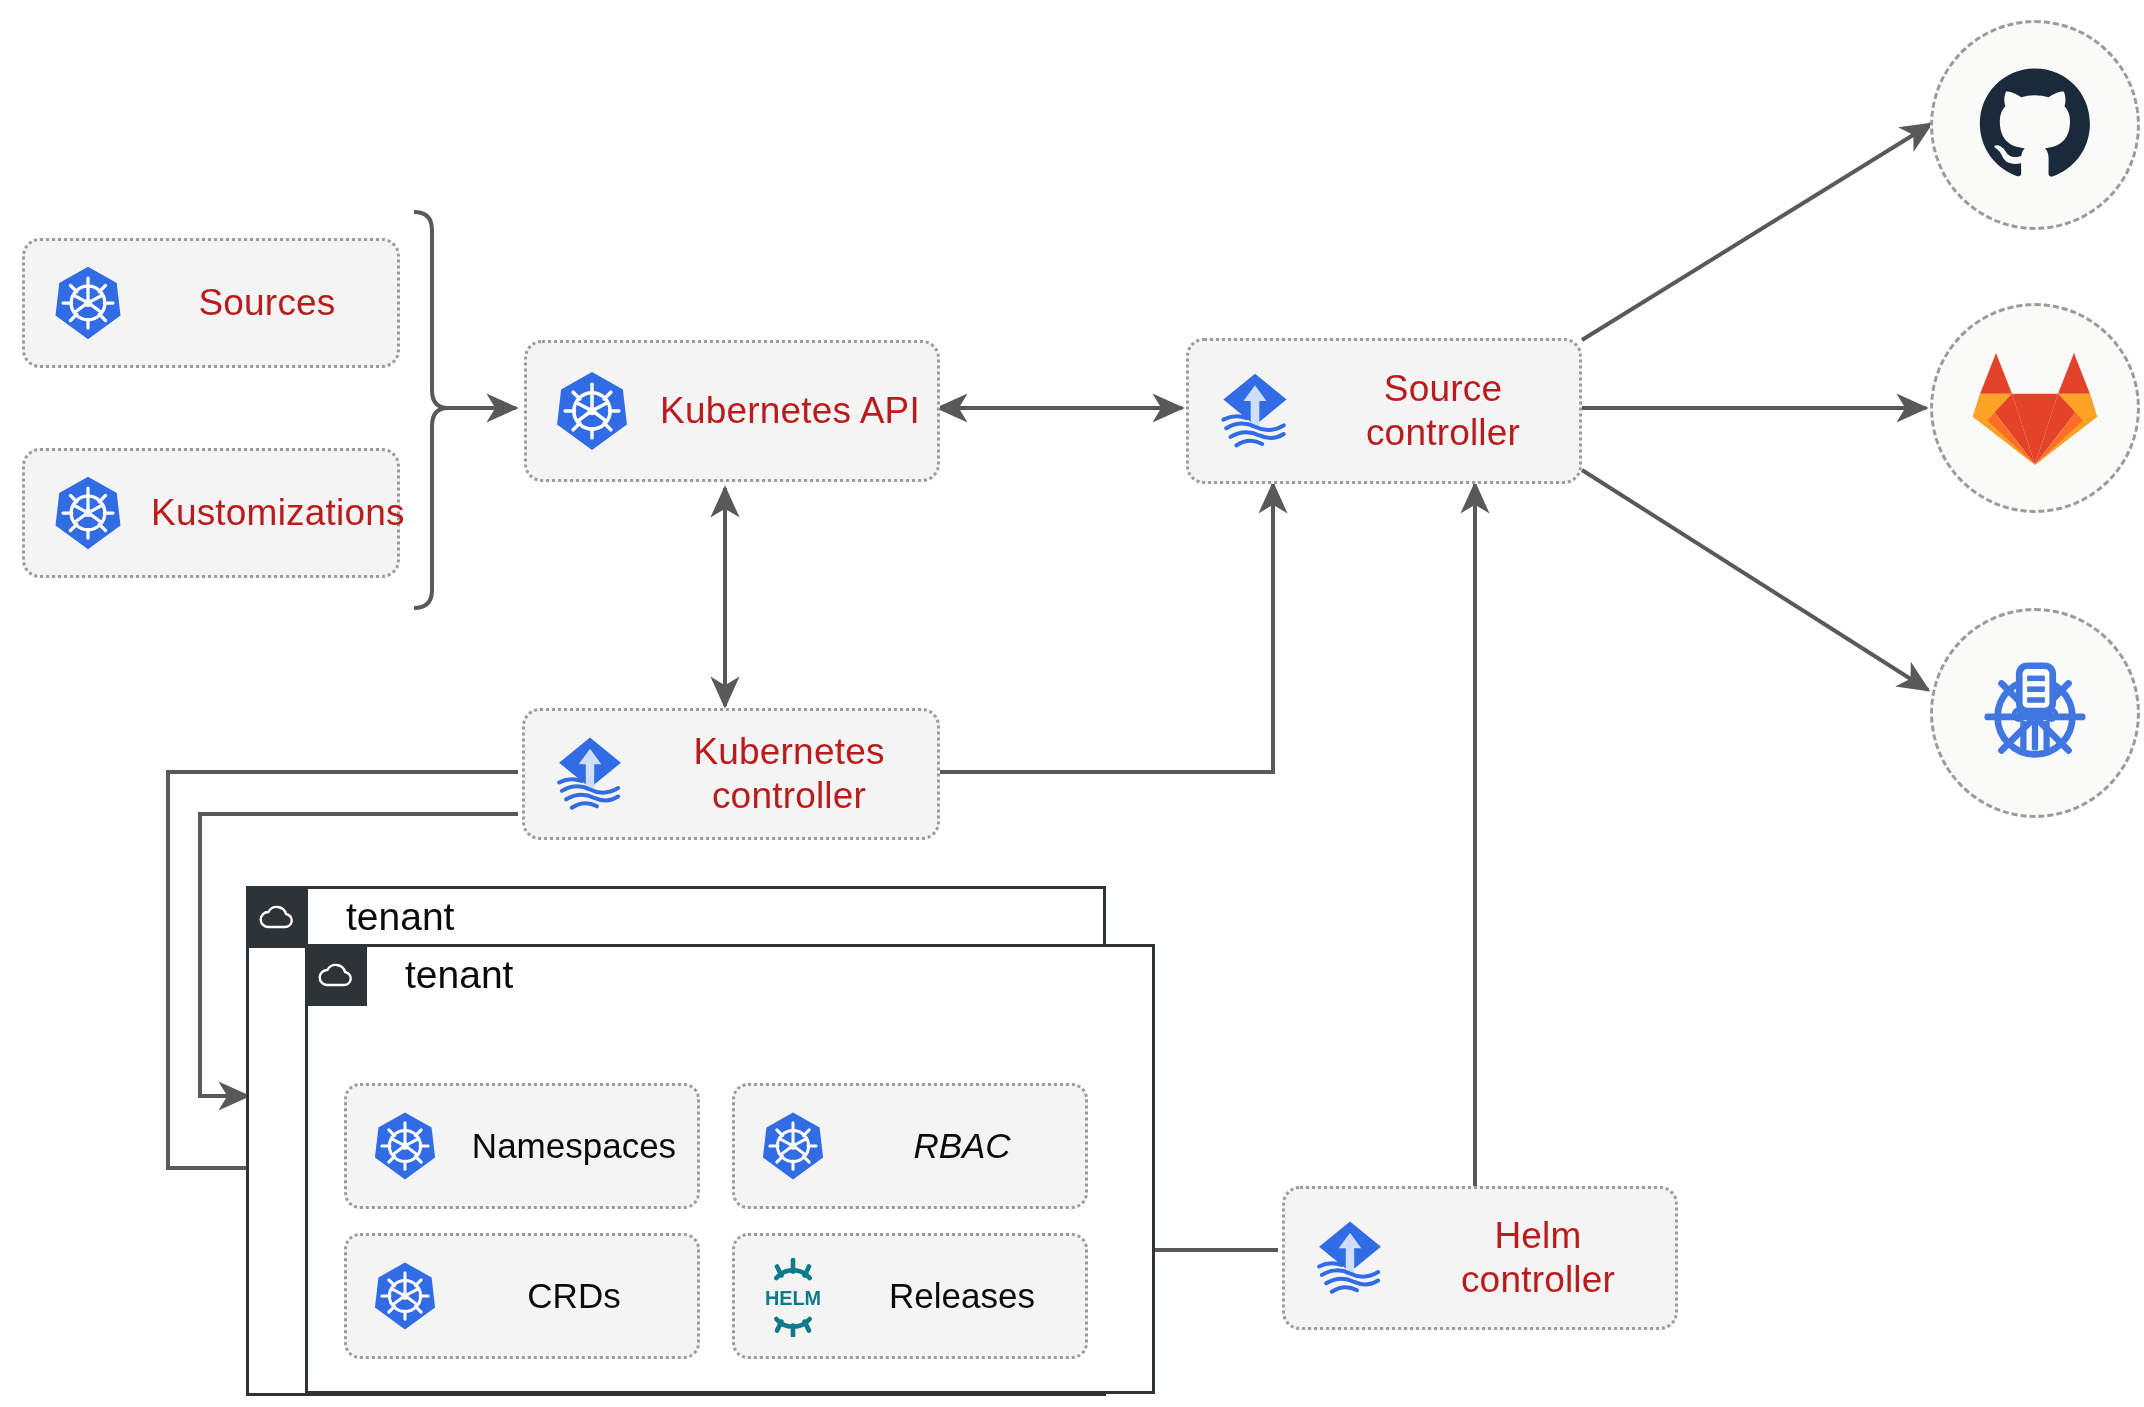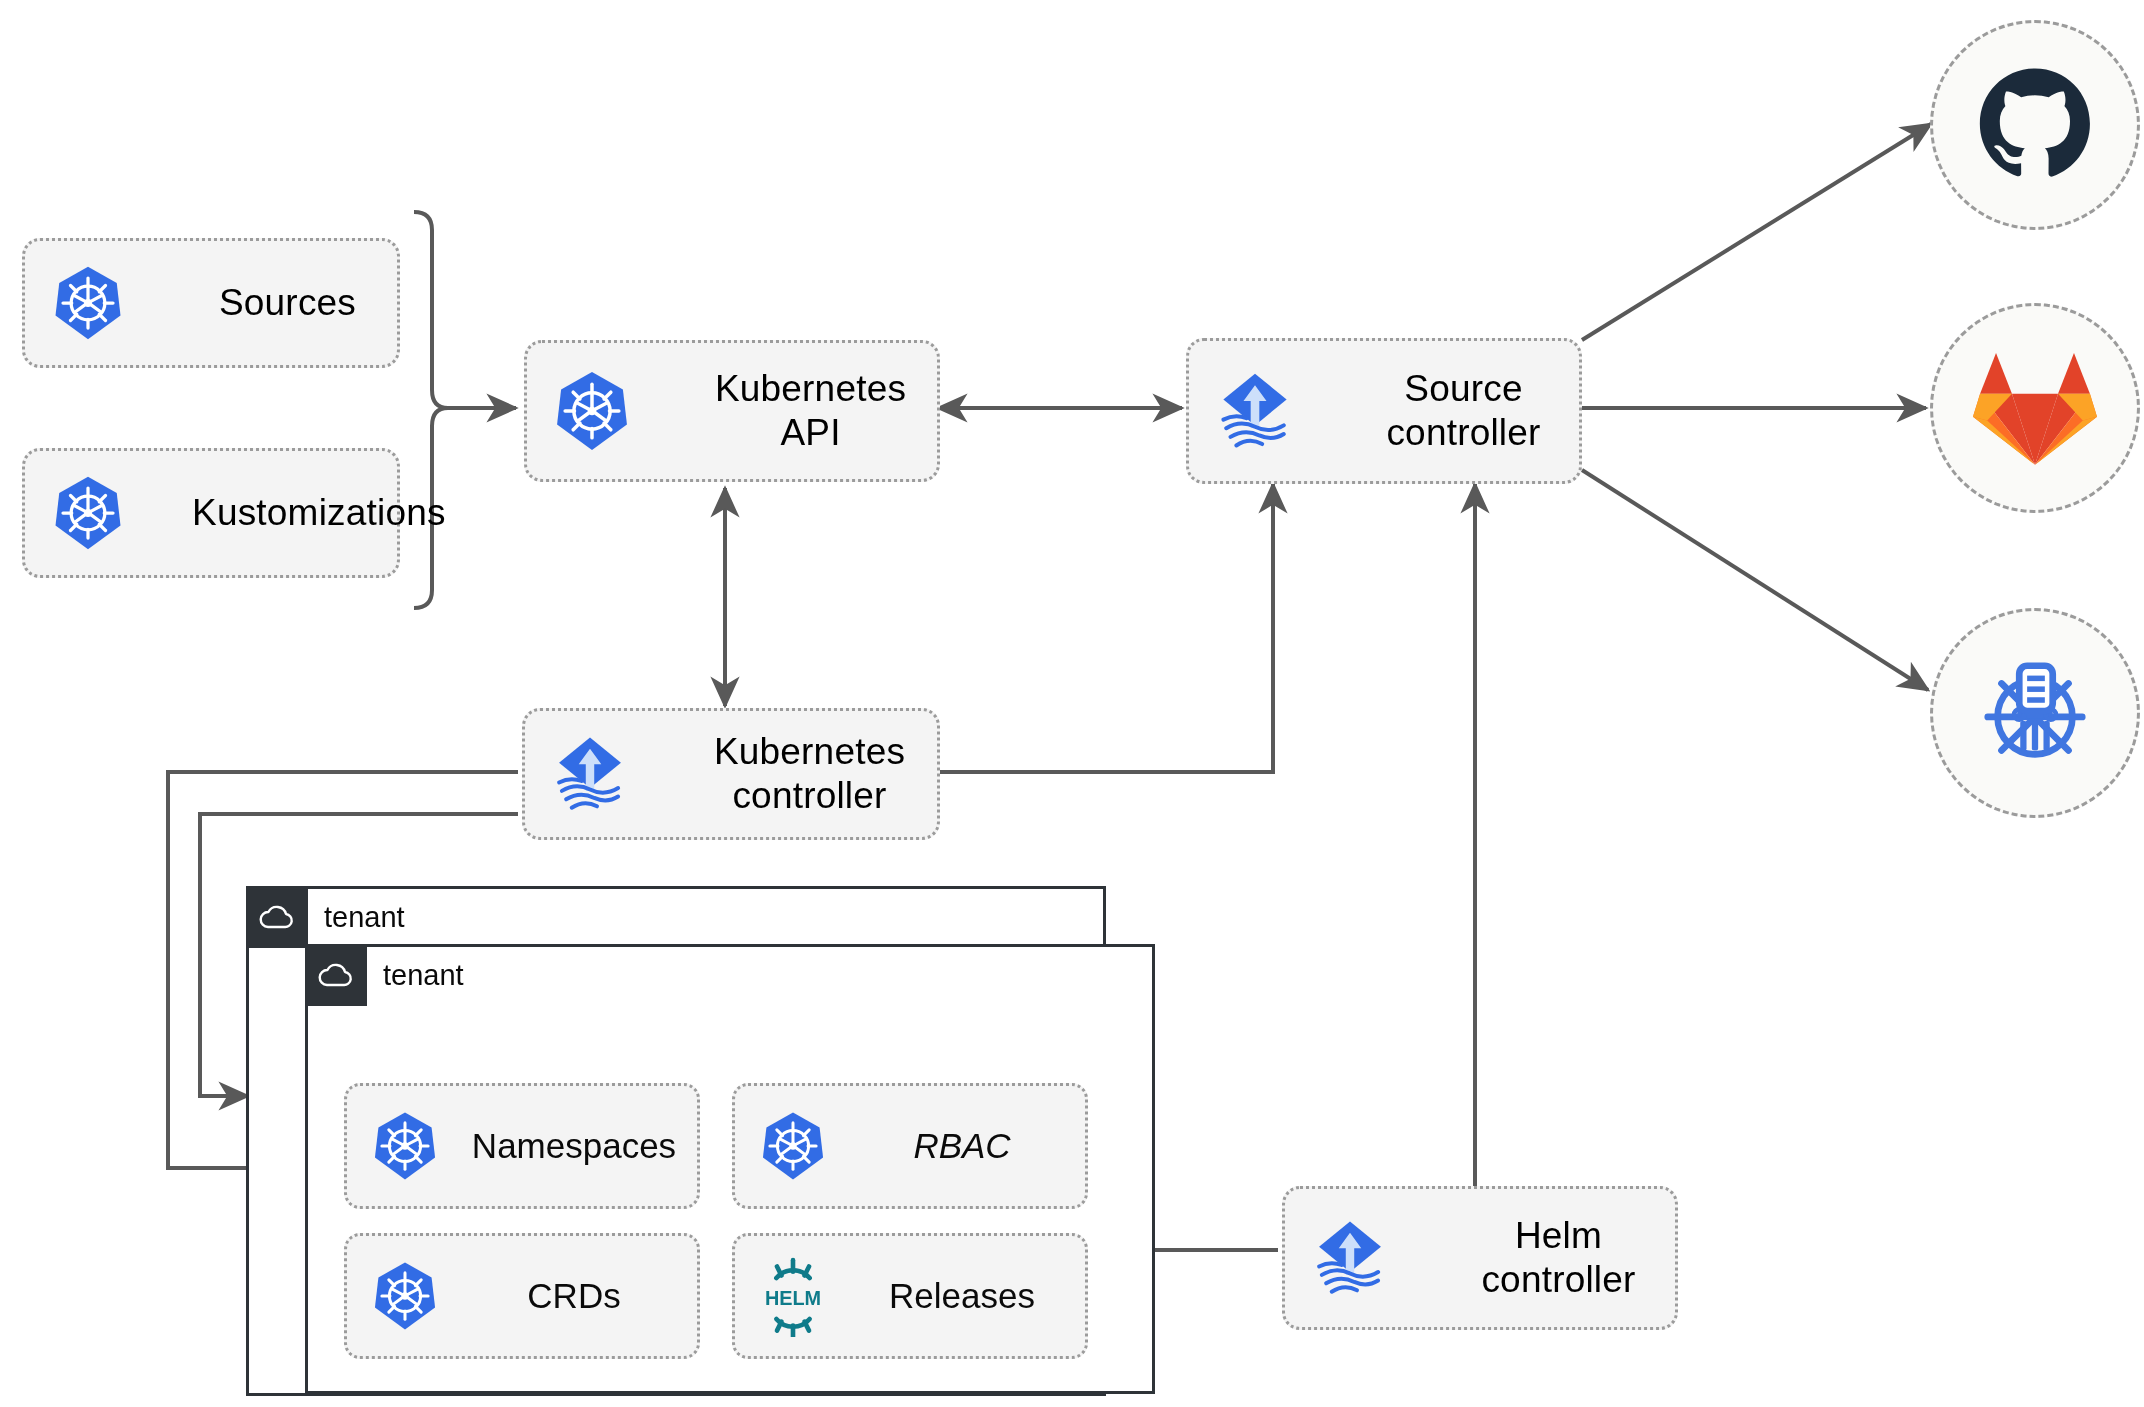--- a/index.html
+++ b/index.html
@@ -3,31 +3,31 @@
 <meta charset="utf-8">
 <style>
   html,body{margin:0;padding:0;background:#ffffff;}
   body{font-family:"Liberation Sans",sans-serif;}
   #stage{position:relative;width:2144px;height:1407px;background:#ffffff;overflow:hidden;}
   #wires{position:absolute;left:0;top:0;width:2144px;height:1407px;pointer-events:none;}
 
   .node{position:absolute;box-sizing:border-box;background:#f4f4f4;
         border:3px dotted #9b9b9b;border-radius:18px;display:flex;align-items:center;}
   .node .ico{flex:0 0 auto;display:flex;align-items:center;justify-content:center;}
-  .node .lbl{flex:1 1 auto;text-align:center;color:#000000;line-height:1.18;
-             font-size:37px;letter-spacing:.2px;padding-right:14px;margin-left:41px;}
+  .node .lbl{flex:1 1 auto;text-align:center;color:#b91c1c;line-height:1.18;
+             font-size:37px;letter-spacing:.2px;padding-right:14px;}
   .node .lbl.two{font-size:37px;}
 
   .circ{position:absolute;box-sizing:border-box;border:3px dashed #9b9b9b;
         border-radius:50%;background:#fafaf8;display:flex;align-items:center;justify-content:center;}
 
   .panel{position:absolute;box-sizing:border-box;background:#ffffff;border:3px solid #2e3338;}
   .panel .tab{position:absolute;left:-3px;top:-3px;height:62px;display:flex;align-items:center;}
   .panel .tabicon{width:62px;height:62px;background:#2e3338;display:flex;align-items:center;justify-content:center;}
-  .panel .tabtext{font-size:29px;color:#0a0a0a;padding-left:16px;}
+  .panel .tabtext{font-size:39px;color:#0a0a0a;padding-left:38px;}
 
   .sub{position:absolute;box-sizing:border-box;background:#f4f4f4;
        border:3px dotted #9b9b9b;border-radius:16px;display:flex;align-items:center;}
   .sub .ico{flex:0 0 auto;display:flex;align-items:center;justify-content:center;}
   .sub .lbl{flex:1 1 auto;text-align:center;font-size:35px;color:#0a0a0a;padding-right:12px;}
 </style>
 </head>
 <body>
 
 <div id="stage">

